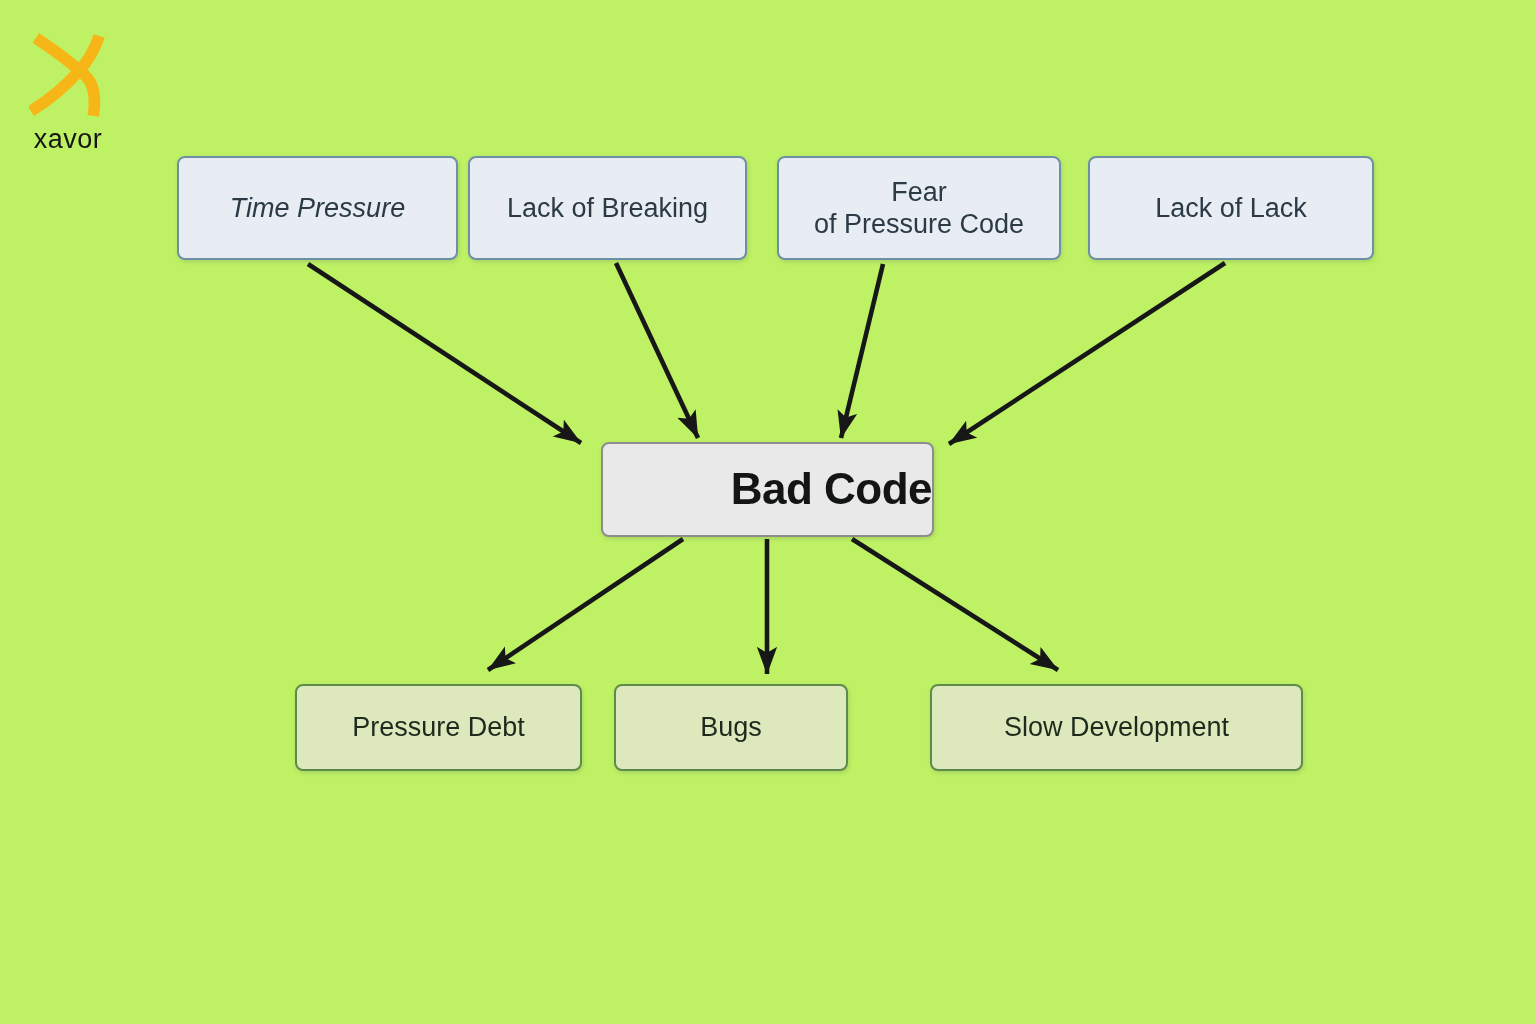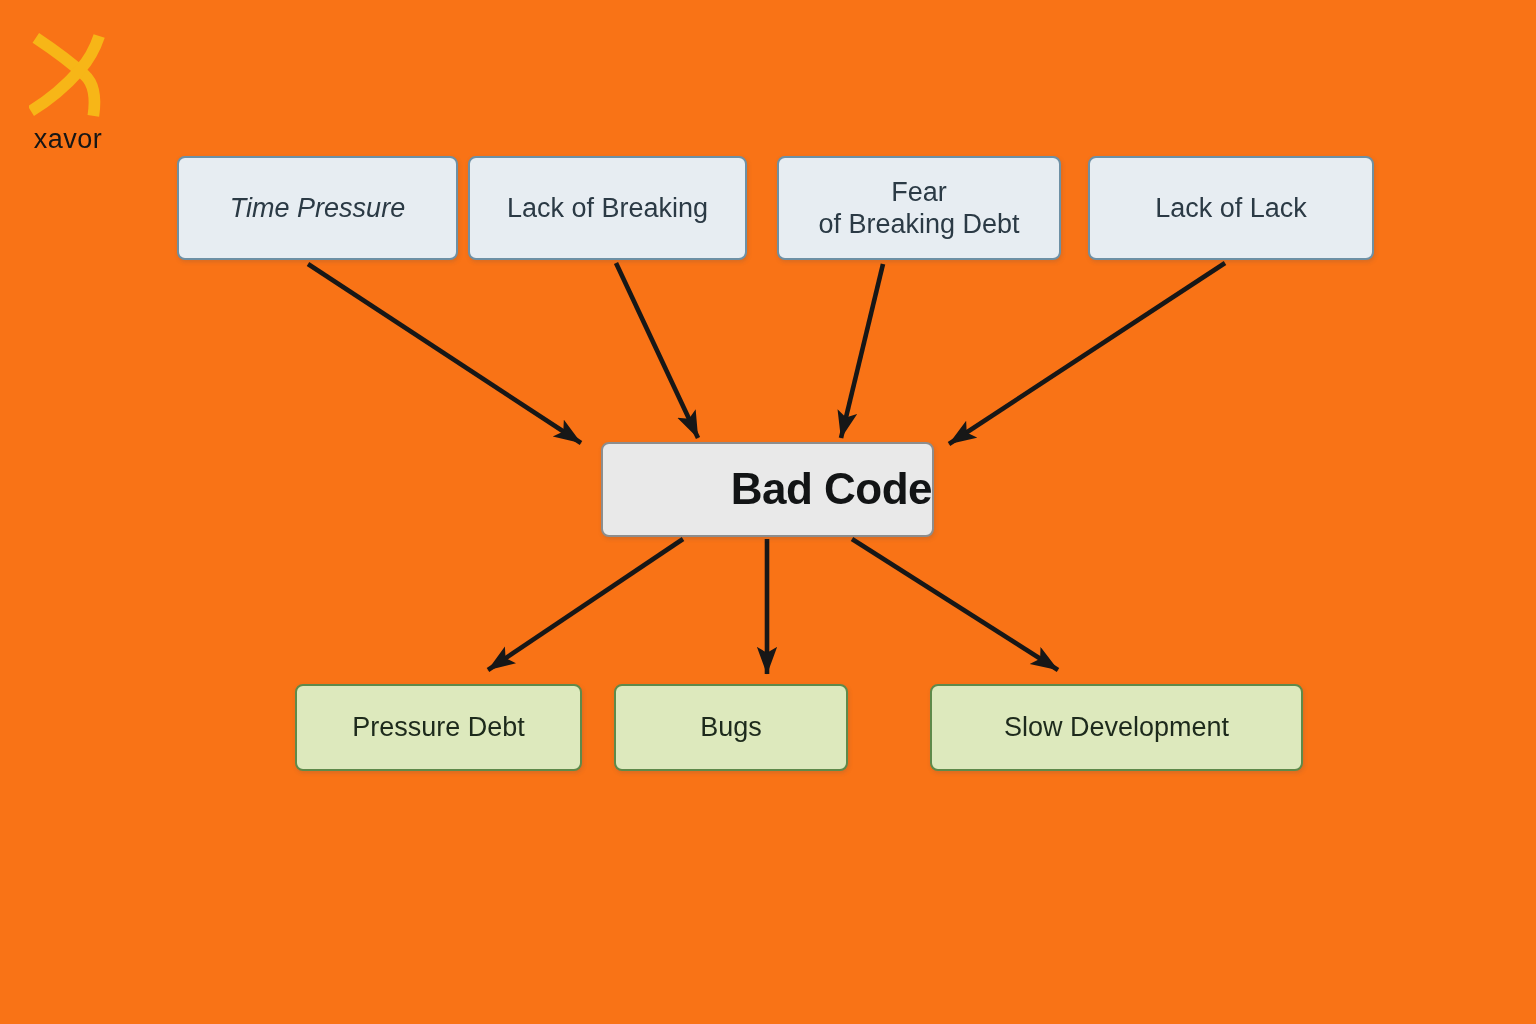--- a/index.html
+++ b/index.html
@@ -2,21 +2,21 @@
 <html><head>
 <meta charset="utf-8">
 <style>
   html, body { margin: 0; padding: 0; }
   body { width: 1536px; height: 1024px; overflow: hidden; }
 
   .canvas {
     position: relative;
     width: 1536px;
     height: 1024px;
-    background: #f97316;
+    background: #bef264;
     font-family: "Liberation Sans", sans-serif;
   }
 
   
   .logo {
     position: absolute;
     left: 26px;
     top: 32px;
     width: 84px;
     display: flex;
@@ -117,21 +117,21 @@
   </svg>
 
   <div class="node cause" id="node-time-pressure">
     <span class="label">Time Pressure</span>
   </div>
   <div class="node cause" id="node-lack-of-reviews">
     <span class="label">Lack of Breaking</span>
   </div>
   <div class="node cause" id="node-fear-breaking">
     <span class="label">Fear
-of Breaking Debt</span>
+of Pressure Code</span>
   </div>
   <div class="node cause" id="node-lack-of-care">
     <span class="label">Lack of Lack</span>
   </div>
 
   <div class="node center-node" id="node-bad-code">
     <span class="label">Bad Code</span>
   </div>
 
   <div class="node effect" id="node-technical-debt">

